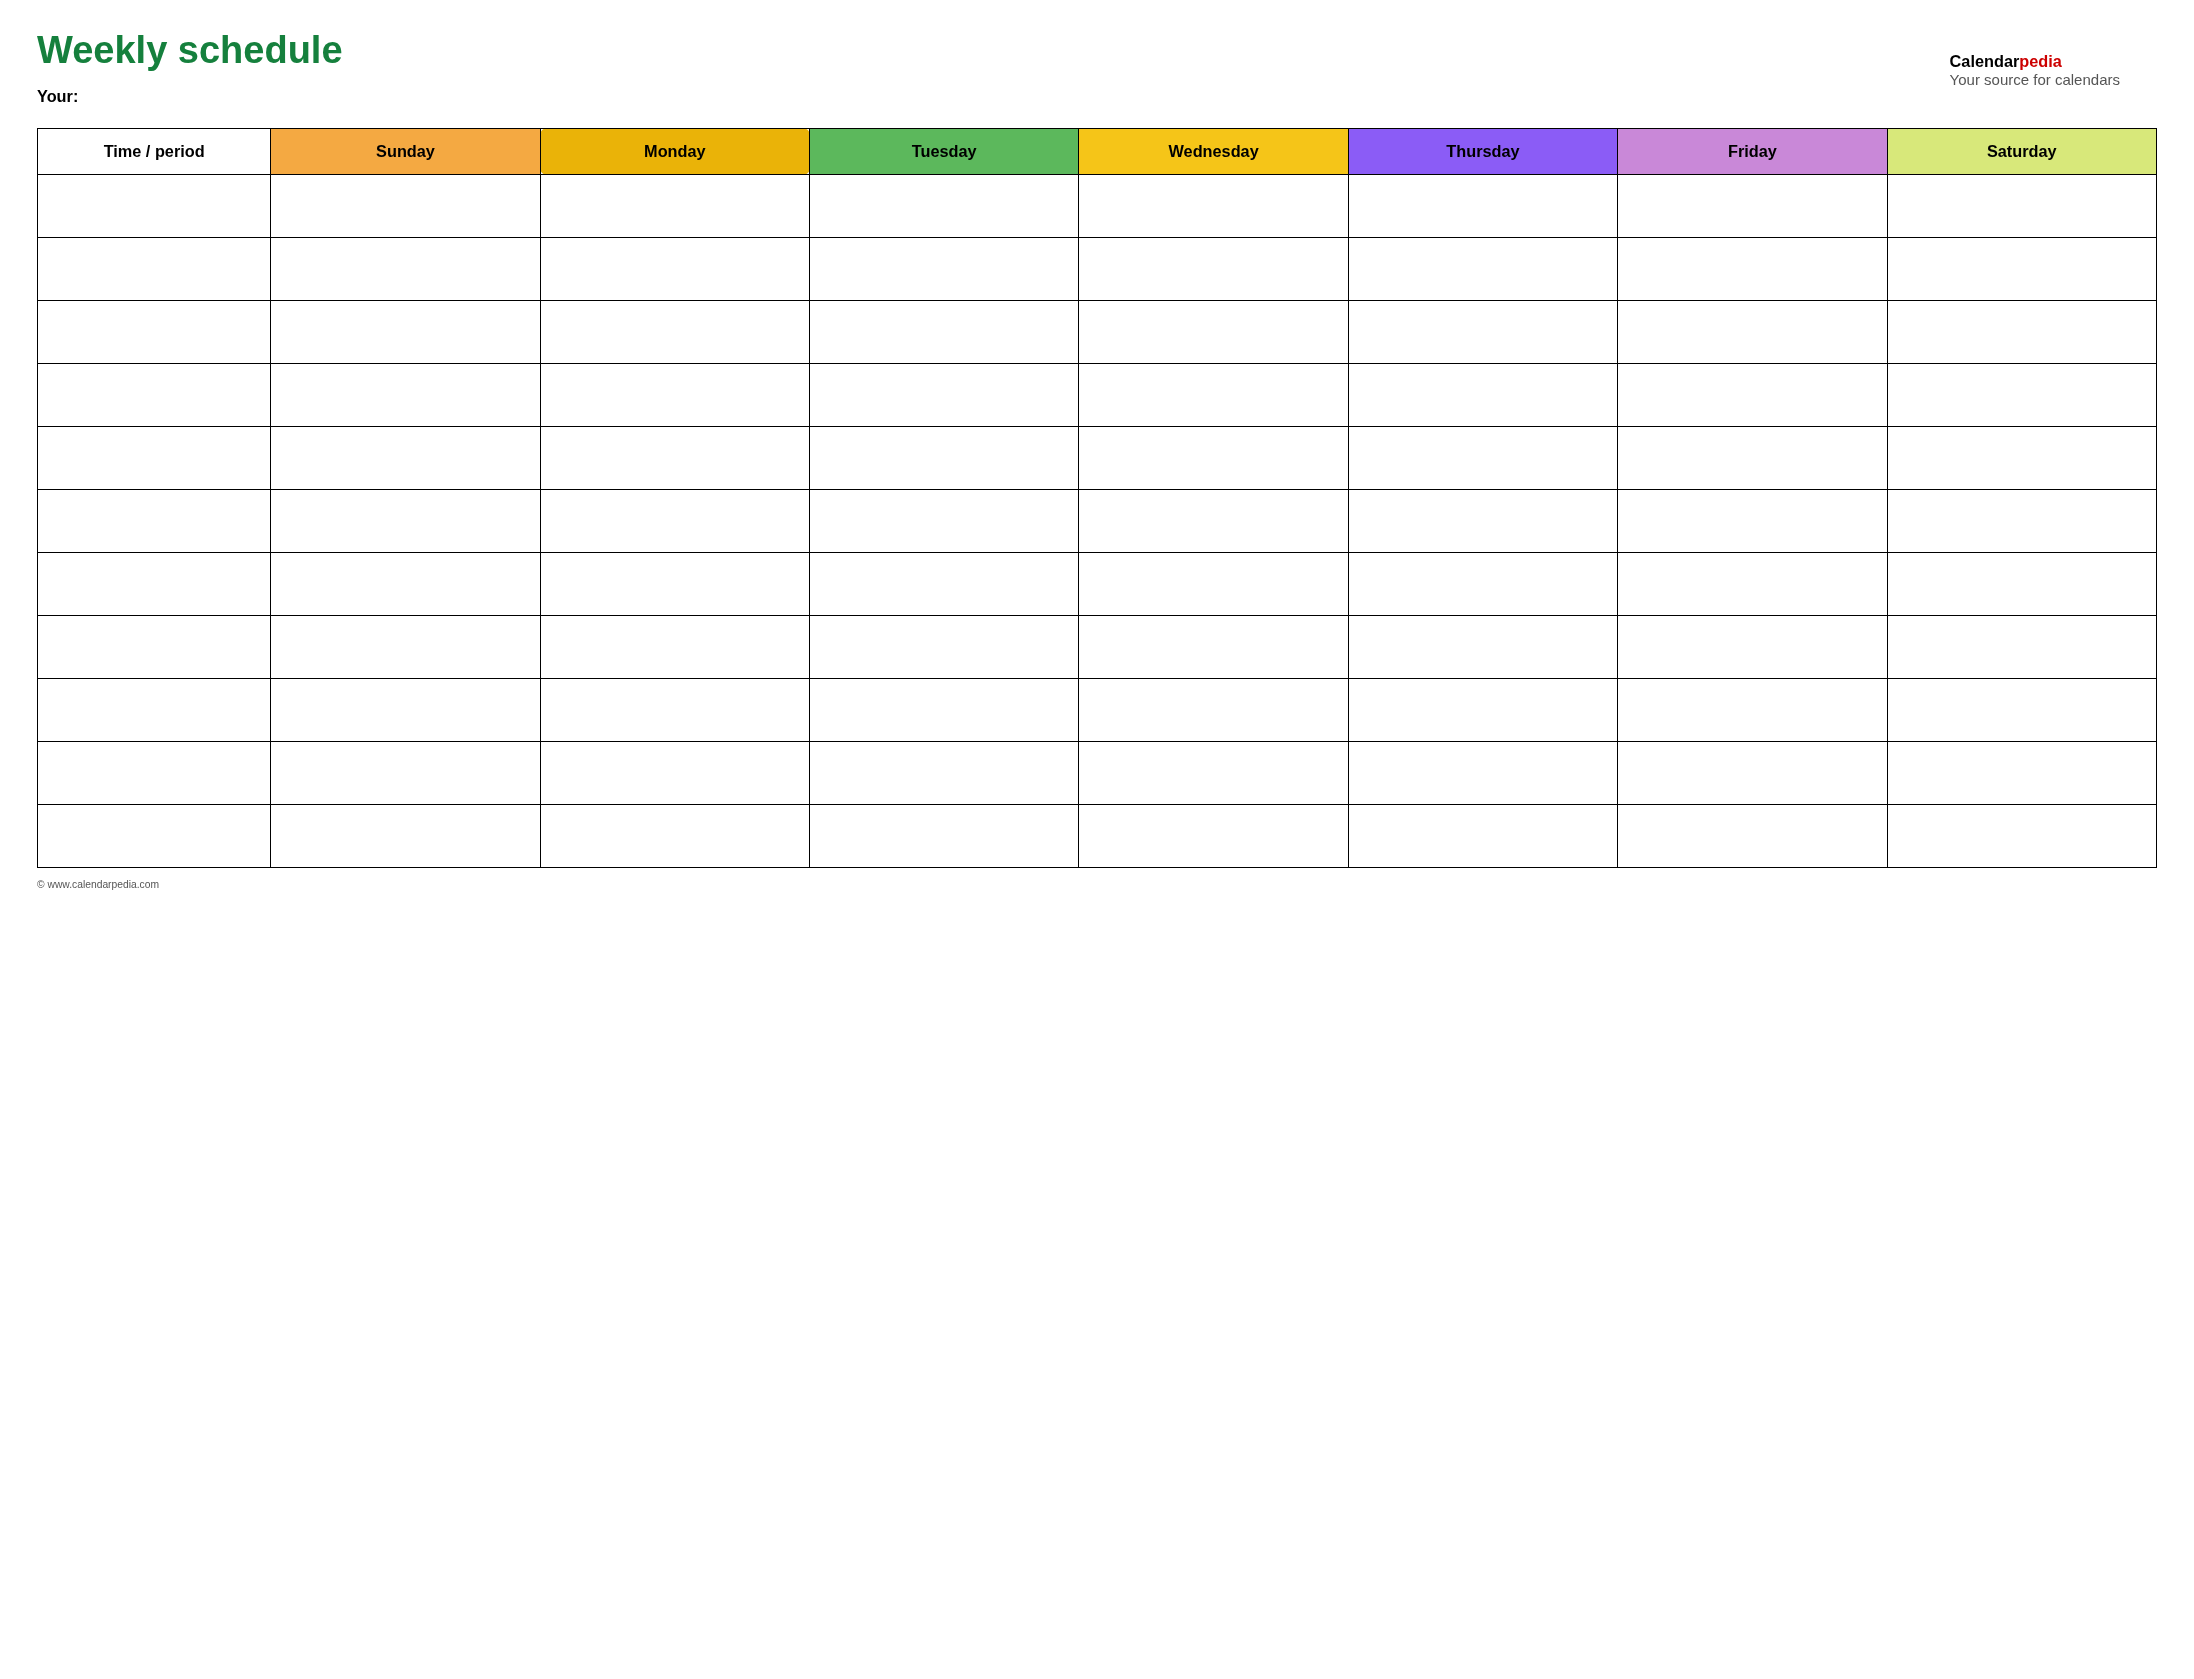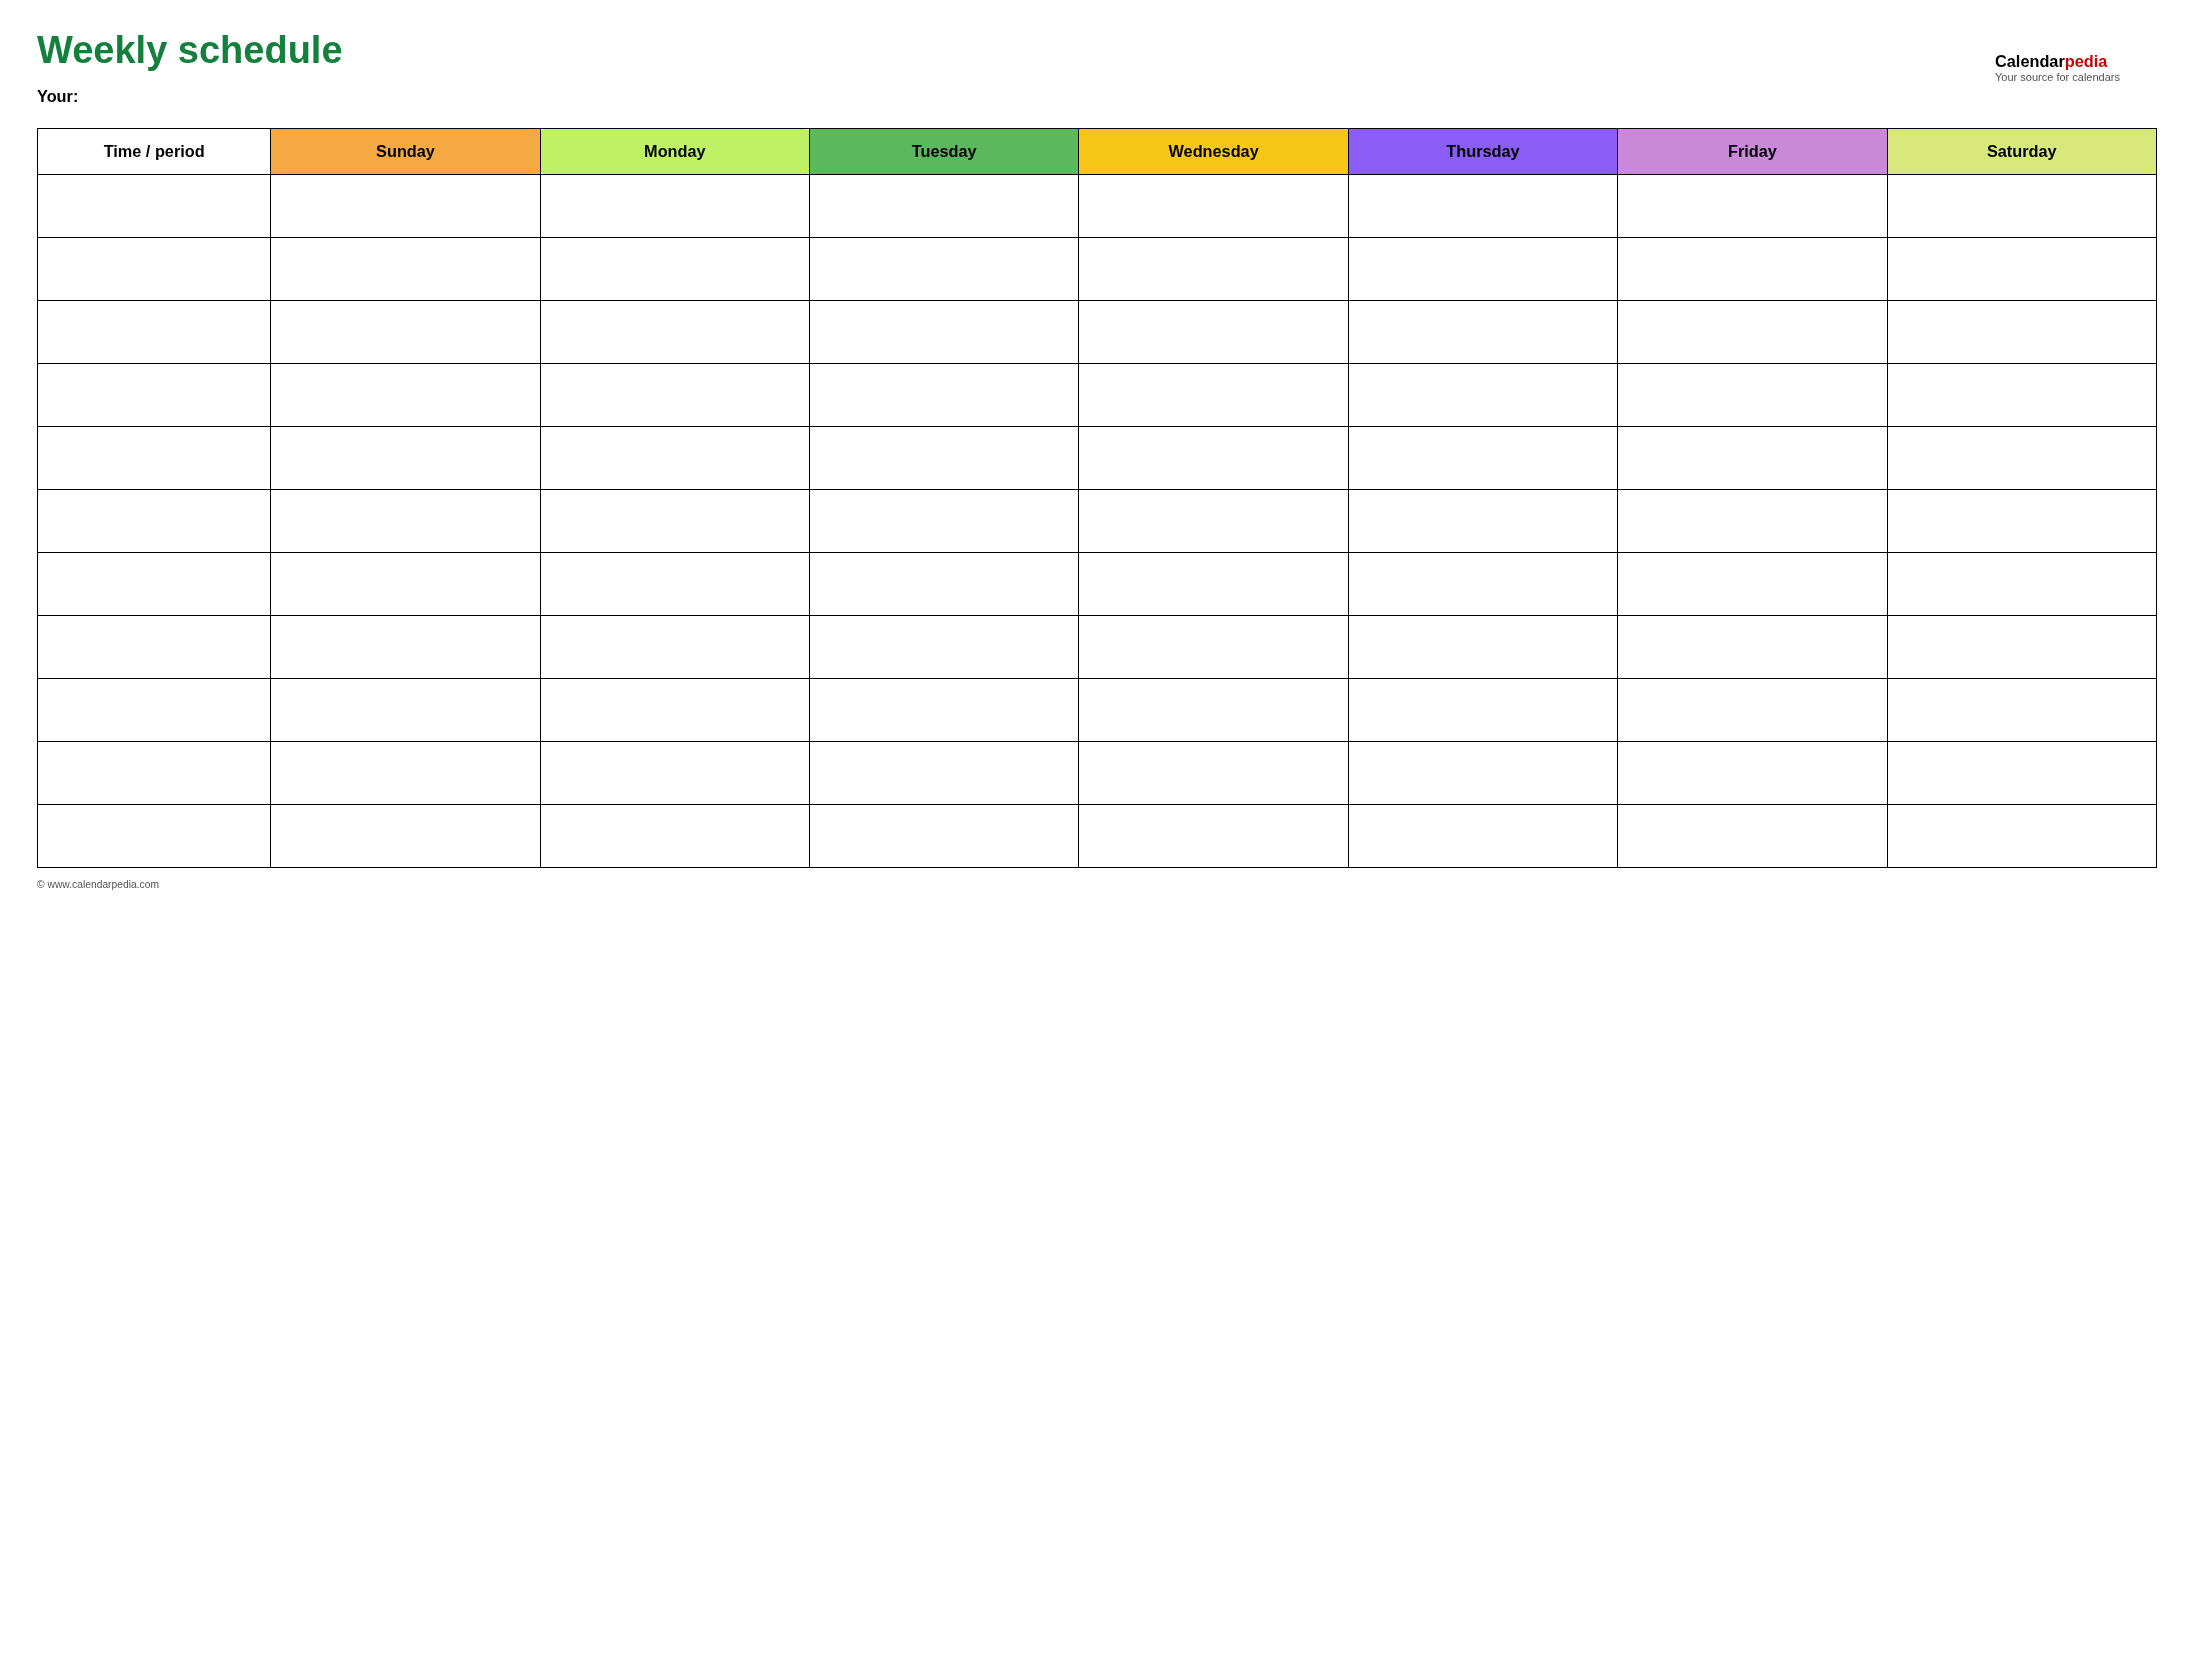--- a/index.html
+++ b/index.html
@@ -41,21 +41,21 @@
       font-size: 16.3px;
       font-weight: bold;
       color: #000000;
     }
 
     .logo-calendar span.red {
       color: #cc0000;
     }
 
     .logo-subtitle {
-      font-size: 11px;
+      font-size: 15px;
       color: #555555;
     }
 
     .schedule-table {
       width: 100%;
       border-collapse: collapse;
       border: 1.5px solid #000000;
     }
 
     .schedule-table th,
@@ -76,21 +76,21 @@
       background-color: #ffffff;
       width: 11%;
     }
 
     .col-sunday {
       background-color: #f4a942;
       width: 12.7%;
     }
 
     .col-monday {
-      background-color: #bef264;
+      background-color: #eab308;
       width: 12.7%;
       border-radius: 7px;
     }
 
     .col-tuesday {
       background-color: #5cb85c;
       width: 12.7%;
     }
 
     .col-wednesday {

